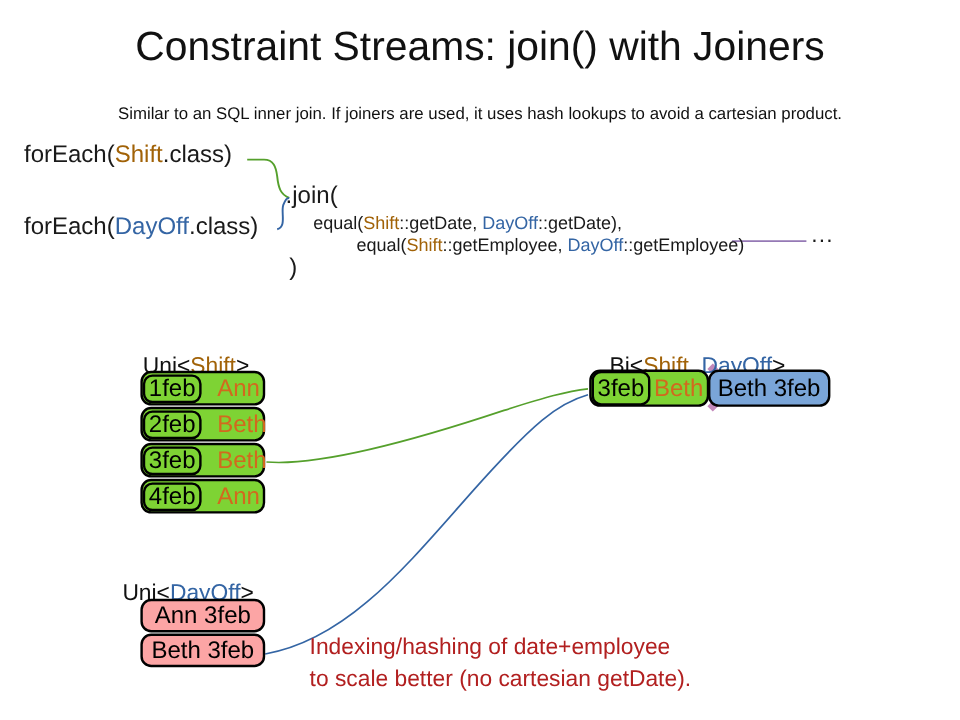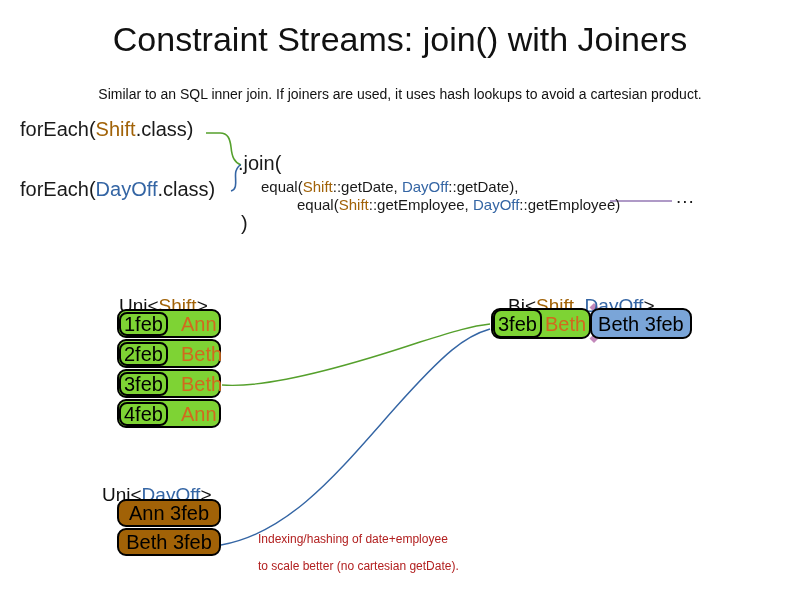--- a/index.html
+++ b/index.html
@@ -37,39 +37,39 @@
     display:flex;align-items:center;font-size:20px;line-height:1;
   }
   .date-pill{
     box-sizing:border-box;height:24px;margin-left:0px;padding:0 3px;
     border:2px solid #000;border-radius:8px;display:flex;align-items:center;
     color:#000;
   }
   .emp{color:#d2691e;padding-left:13px;}
   .b-row{
     box-sizing:border-box;width:104px;height:28px;margin-bottom:1px;
-    background:#a16207;border:2px solid #000;border-radius:9px;
+    background:#fca5a5;border:2px solid #000;border-radius:9px;
     display:flex;align-items:center;justify-content:center;
     font-size:20px;color:#000;line-height:1;
   }
   
   #bi-row{left:491px;top:308px;display:flex;}
   #bi-green{
     box-sizing:border-box;height:31px;background:#7ed334;border:2px solid #000;
     border-radius:9px;display:flex;align-items:center;font-size:20px;line-height:1;
   }
   #bi-green .date-pill{height:29px;}
   #bi-green .emp{padding:0 3px;}
   #bi-blue{
     box-sizing:border-box;height:31px;margin-left:-1px;padding:0 6px;
     background:#7aa5d8;border:2px solid #000;border-radius:9px;
     display:flex;align-items:center;font-size:20px;color:#000;line-height:1;
   }
   
-  #annotation{left:258px;top:526px;font-size:12px;line-height:27px;color:#b22020;white-space:nowrap;}
+  #annotation{left:258px;top:526px;font-size:19px;line-height:27px;color:#b22020;white-space:nowrap;}
   
   #overlay{position:absolute;left:0;top:0;width:800px;height:600px;pointer-events:none;}
 </style>
 </head>
 <body>
 
 <div id="slide">
 
   <svg id="overlay" viewBox="0 0 800 600">
 

